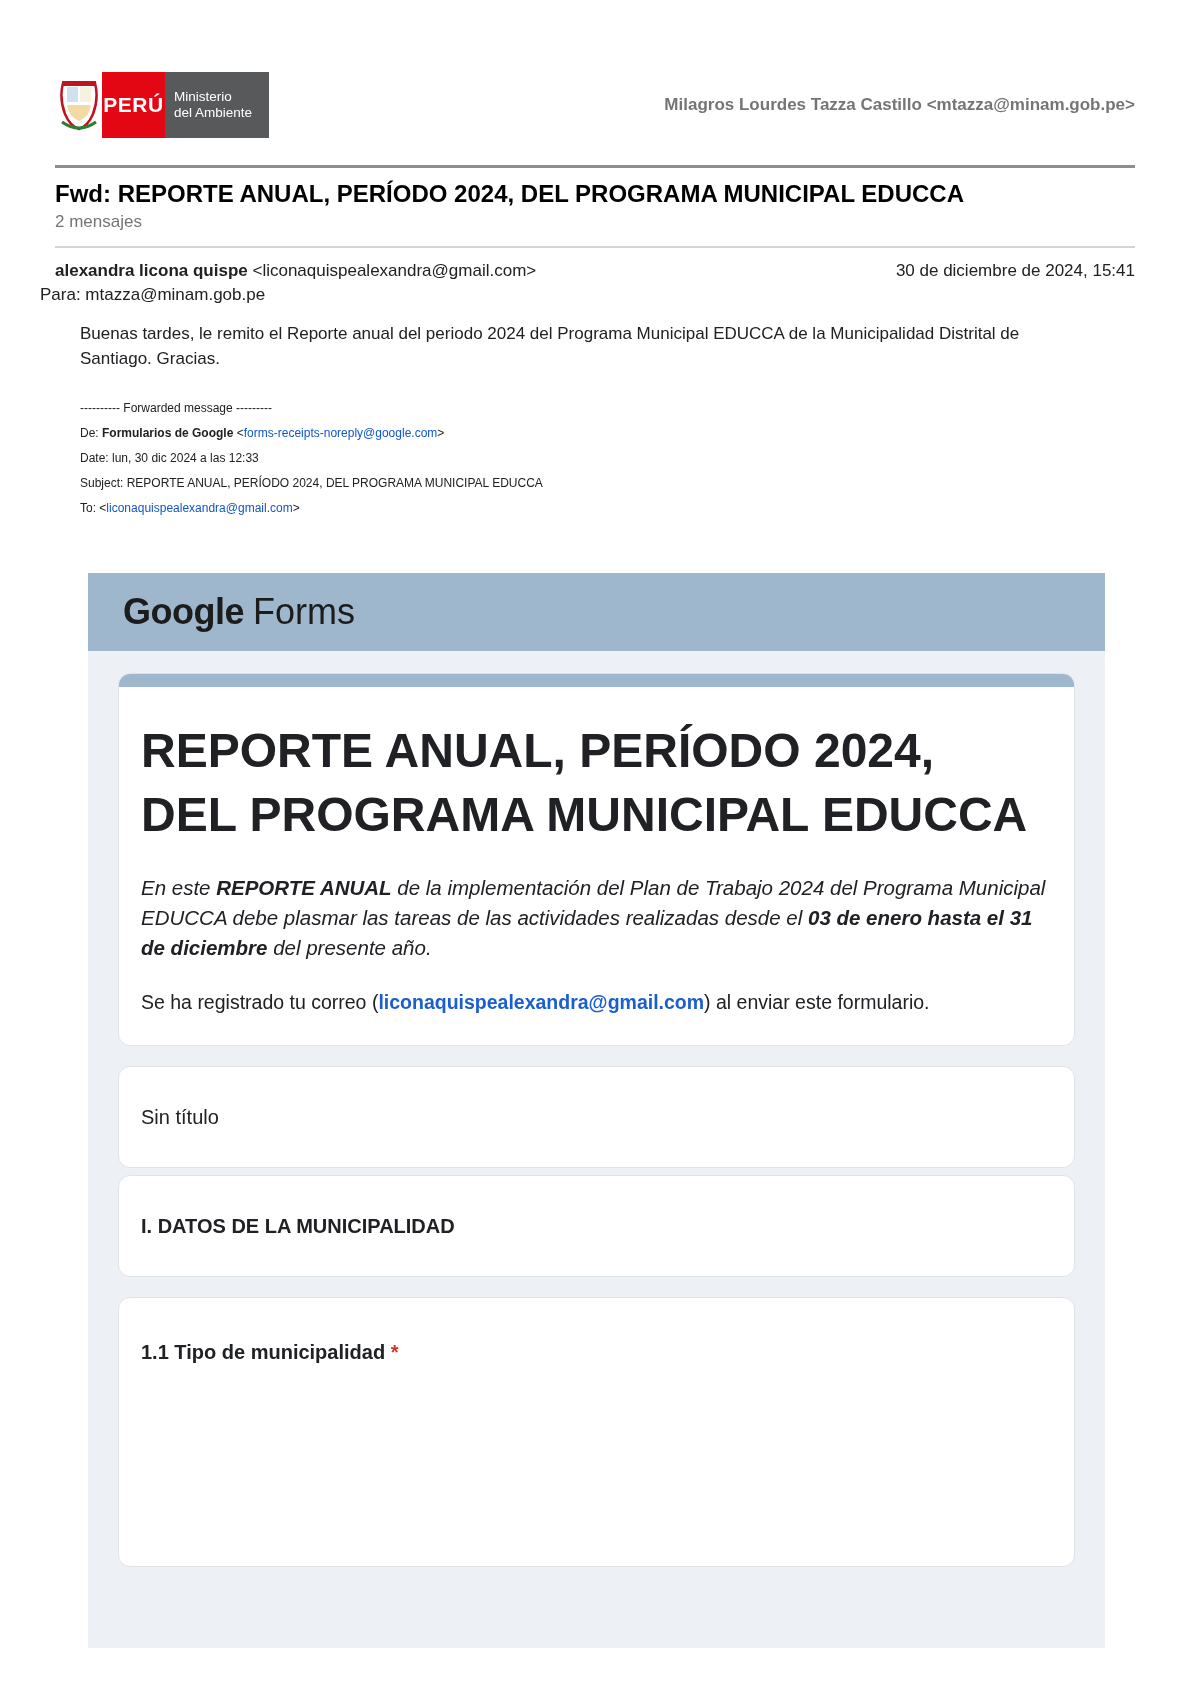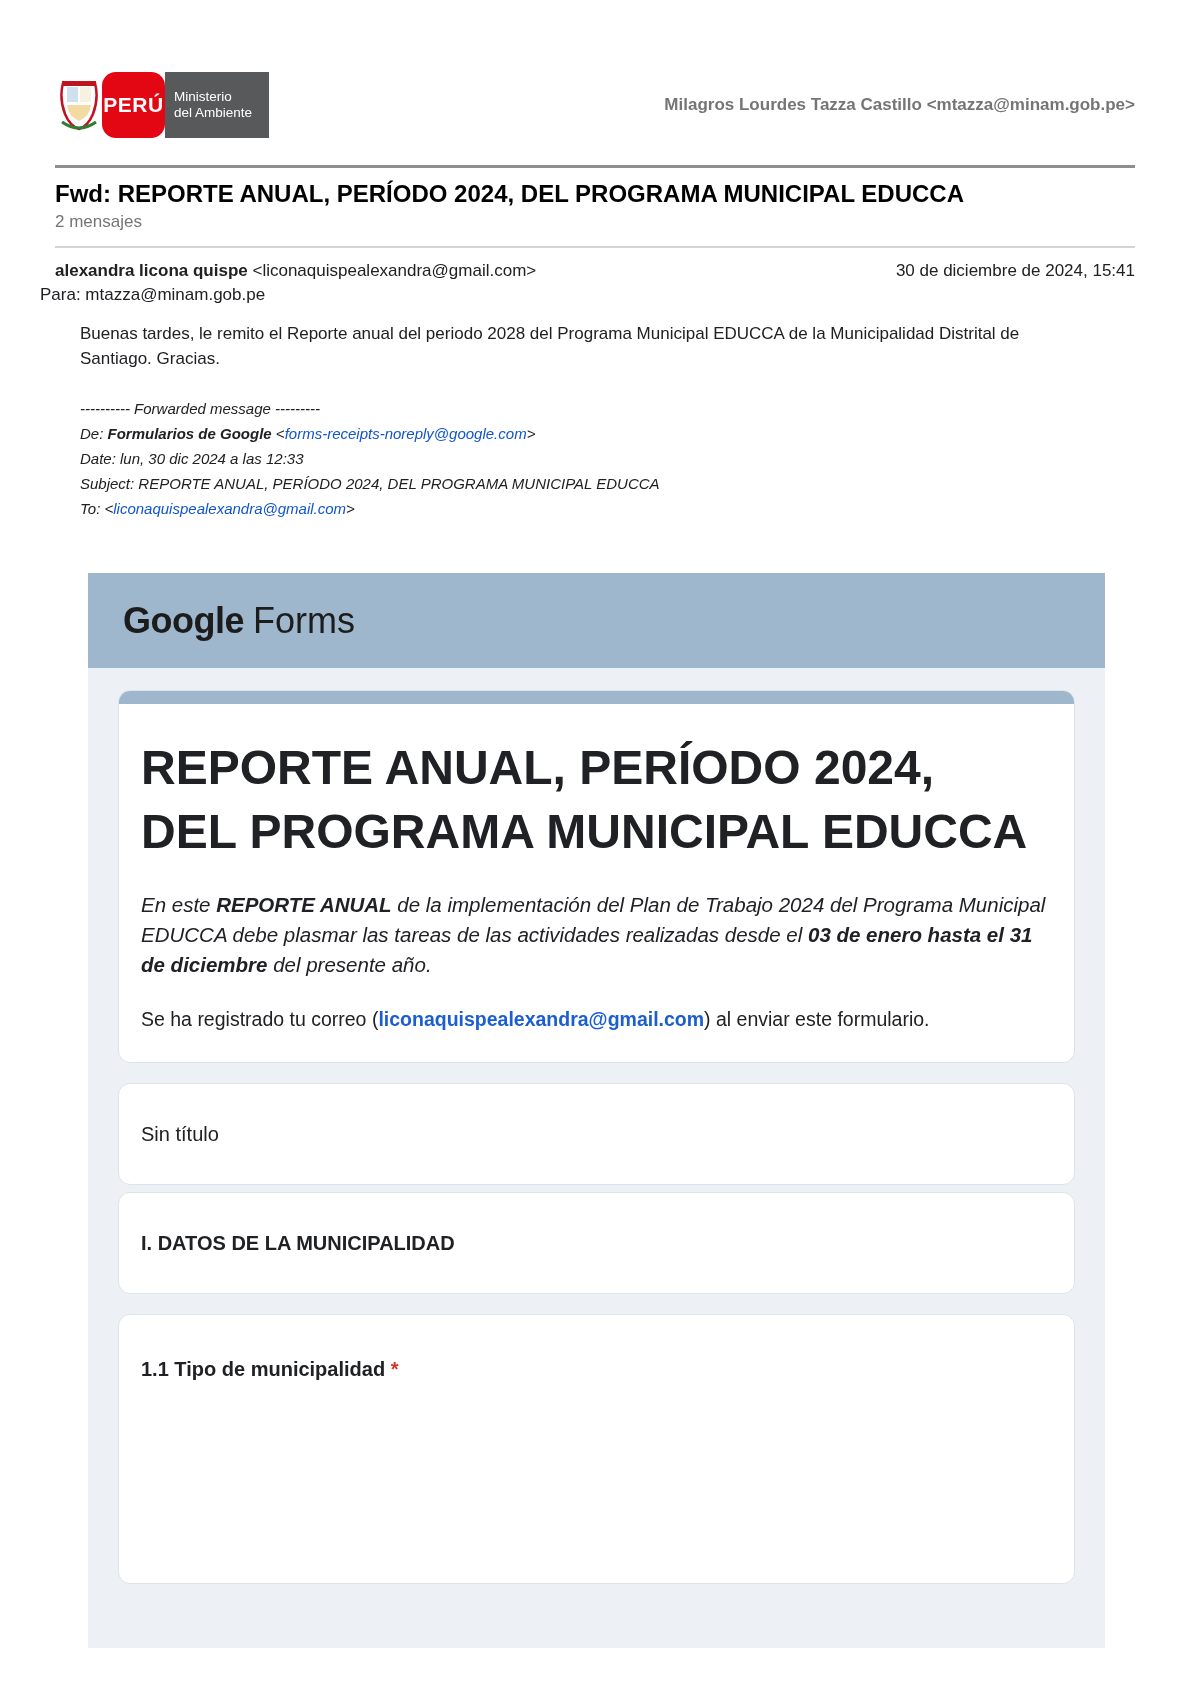--- a/index.html
+++ b/index.html
@@ -20,41 +20,41 @@
   .page{
     width:1190px;height:1684px;overflow:hidden;position:relative;
     background:#fff;color:var(--ink);
     font-family:"Liberation Sans", sans-serif;
   }
   
   .print-header{display:flex;justify-content:space-between;align-items:center;margin:72px 55px 0 55px;height:66px;}
   .gov-logo{display:flex;height:66px;align-items:stretch;}
   .arms-box{width:47px;background:#fff;display:flex;align-items:center;justify-content:center;}
   .peru-box{width:63px;background:var(--peru-red);color:#fff;display:flex;align-items:center;justify-content:center;
-    font-weight:bold;font-size:21px;letter-spacing:0.5px;border-radius:14px;}
+    font-weight:bold;font-size:21px;letter-spacing:0.5px;}
   .ministry-box{width:104px;background:var(--min-gray);color:#fff;display:flex;flex-direction:column;justify-content:center;
     padding-left:9px;font-size:13.5px;line-height:16px;}
   .account-line{font-weight:bold;color:var(--muted);font-size:17px;}
   
   .rule-dark{height:3px;background:var(--rule-dark);margin:27px 55px 0;}
   .subject{font-size:24px;font-weight:bold;color:#000;margin:12px 55px 0;line-height:28px;}
   .msg-count{font-size:17px;color:var(--muted);margin:3px 55px 0;line-height:22px;}
   .rule-light{height:2px;background:var(--rule-light);margin:13px 55px 0;}
   
   .msg-head{display:flex;justify-content:space-between;margin:11px 55px 0;font-size:17px;line-height:24px;}
   .from-name{font-weight:bold;margin-top:44px;}
   .to-line{margin:0 40px;font-size:17px;line-height:24px;}
   
   .body-text{margin:14px 55px 0 80px;font-size:17px;line-height:25px;max-width:958px;}
-  .fwd-block{margin:25px 55px 0 80px;font-size:15px;line-height:25px;font-style:italic;}
+  .fwd-block{margin:25px 55px 0 80px;font-size:12px;line-height:25px;}
   .fwd-name{font-weight:bold;}
   a{color:var(--link-blue);text-decoration:none;cursor:pointer;}
   
   .forms-email{margin:52px 0 0 88px;width:1017px;height:1075px;background:var(--mail-bg);overflow:hidden;}
-  .forms-band{height:95px;background:var(--band-blue);display:flex;align-items:center;padding-left:35px;}
+  .forms-band{height:78px;background:var(--band-blue);display:flex;align-items:center;padding-left:35px;}
   .brand{font-size:36px;color:#1c1c1c;}
   .brand-google{font-weight:700;letter-spacing:-0.5px;}
   .brand-forms{font-weight:400;margin-left:9px;}
   .card{background:#fff;border:1px solid #dfe3e8;border-radius:12px;margin:0 30px;}
   .card-thanks{margin-top:15px;padding:24px 22px 24px;}
   .thanks{font-size:29px;line-height:46px;color:var(--ink);}
   .thanks a{color:var(--form-link);font-weight:bold;}
   .received{font-size:20px;line-height:28px;margin-top:24px;}
   .card-form{margin-top:22px;overflow:hidden;}
   .card-topbar{height:13px;background:var(--band-blue);}
@@ -105,21 +105,21 @@
   <div class="rule-light"></div>
 
   <div class="msg-head">
     <div>
       <span class="from-name">alexandra licona quispe</span><span> &lt;liconaquispealexandra@gmail.com&gt;</span>
     </div>
     <div>30 de diciembre de 2024, 15:41</div>
   </div>
   <div class="to-line">Para: mtazza@minam.gob.pe</div>
 
-  <p class="body-text">Buenas tardes, le remito el Reporte anual del periodo 2028 del Programa Municipal EDUCCA de la Municipalidad Distrital de Santiago. Gracias.</p>
+  <p class="body-text">Buenas tardes, le remito el Reporte anual del periodo 2024 del Programa Municipal EDUCCA de la Municipalidad Distrital de Santiago. Gracias.</p>
 
   <div class="fwd-block">
     <div>---------- Forwarded message ---------</div>
     <div>
       <span>De: </span><span class="fwd-name">Formularios de Google</span><span> &lt;</span><a href="#">forms-receipts-noreply@google.com</a><span>&gt;</span>
     </div>
     <div>Date: lun, 30 dic 2024 a las 12:33</div>
     <div>Subject: REPORTE ANUAL, PERÍODO 2024, DEL PROGRAMA MUNICIPAL EDUCCA</div>
     <div>
       <span>To: &lt;</span><a href="#">liconaquispealexandra@gmail.com</a><span>&gt;</span>

